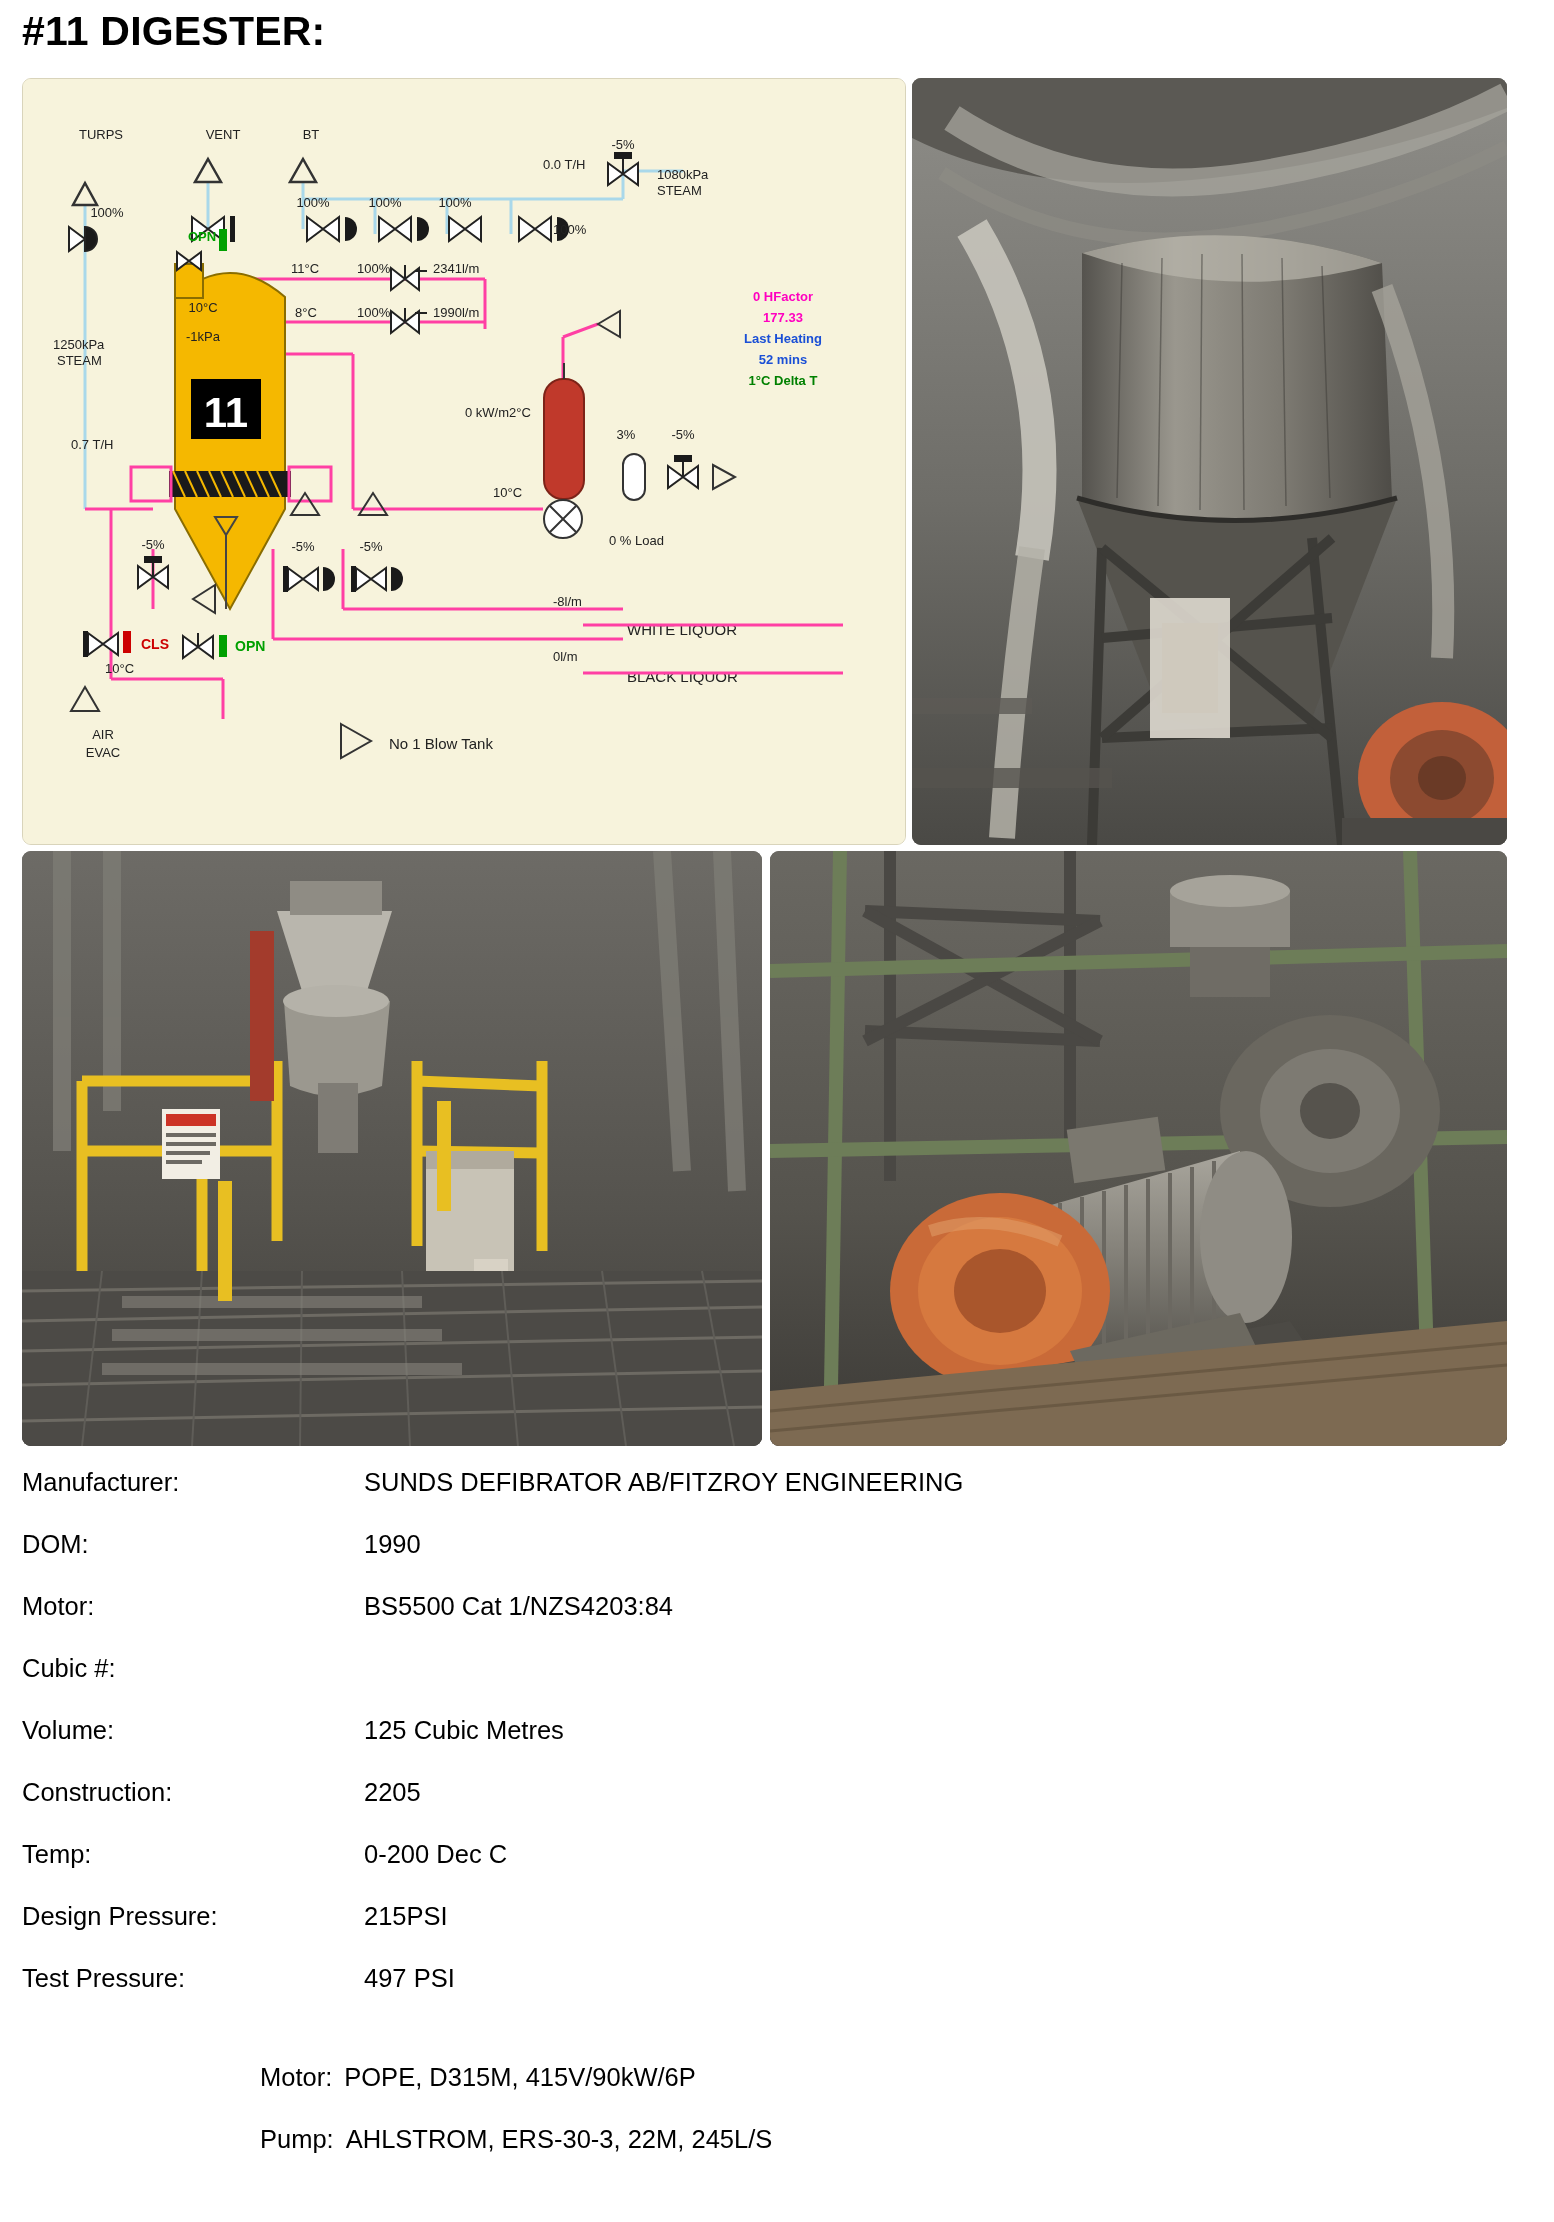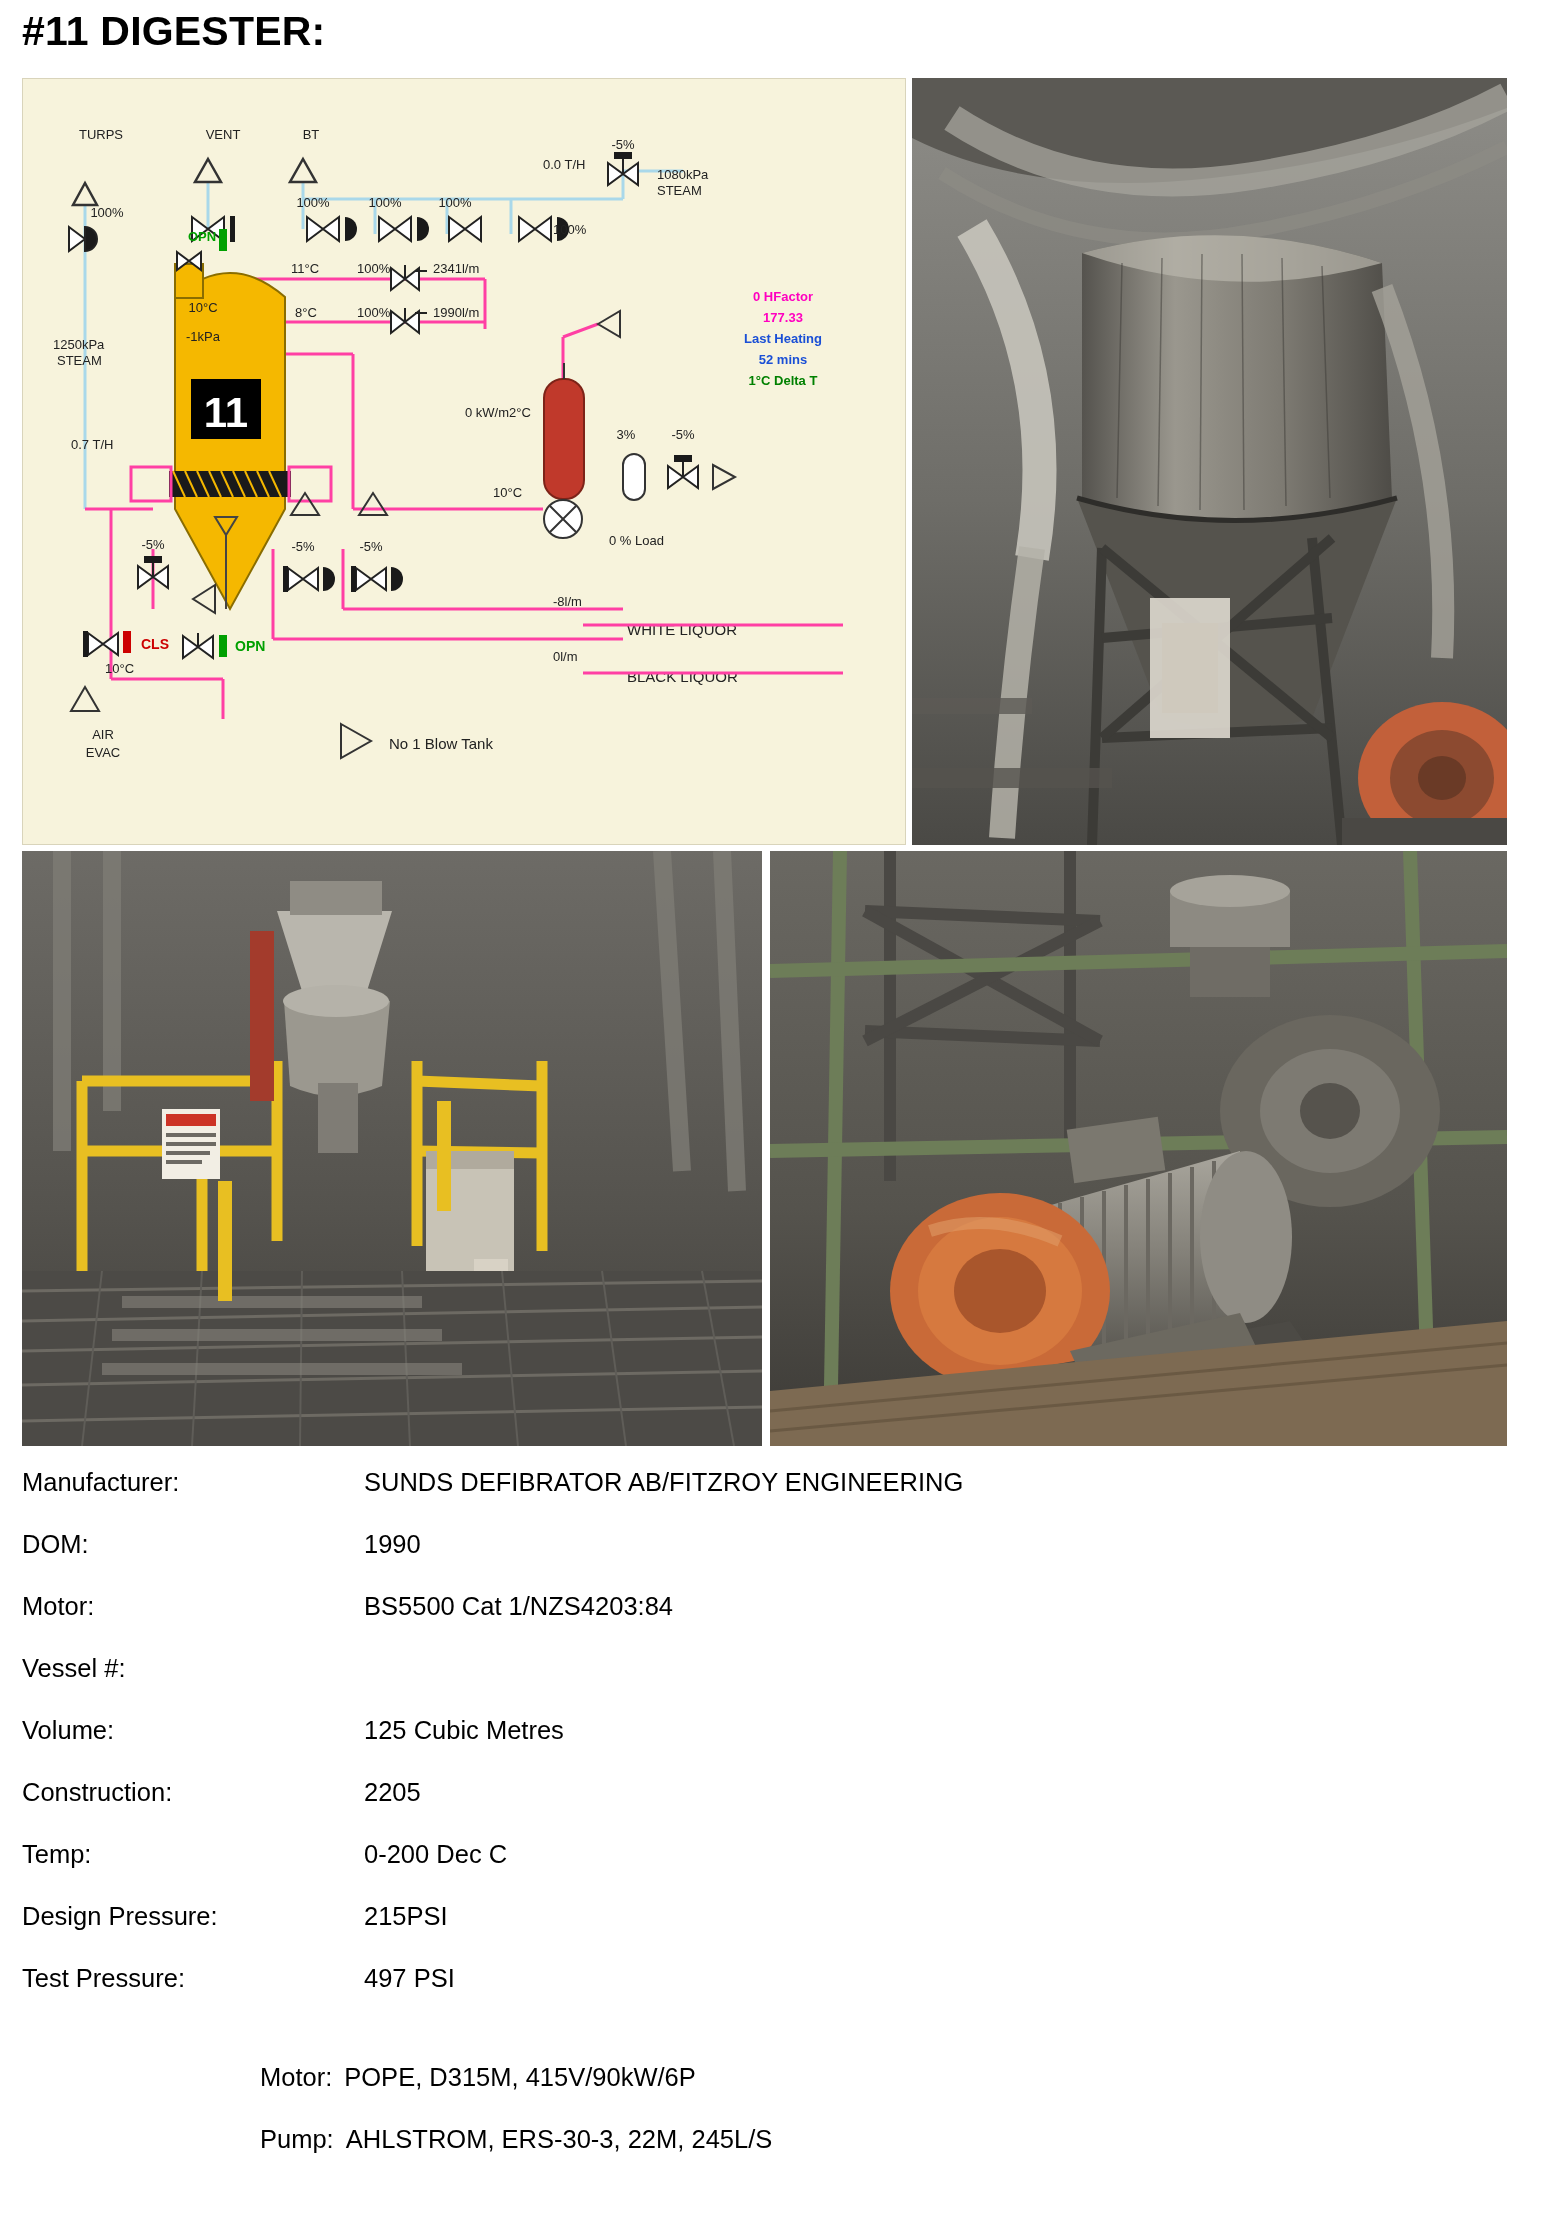--- a/index.html
+++ b/index.html
@@ -36,20 +36,21 @@
     position: absolute;
     left: 22px;
     top: 78px;
     width: 1485px;
     height: 1370px;
   }
   .panel {
     position: absolute;
     overflow: hidden;
     box-sizing: border-box;
+    border-radius: 9px;
   }
   
   .hmi {
     left: 0px;
     top: 0px;
     width: 884px;
     height: 767px;
     background: #f7f3dc;
     border: 1px solid #d9d4bb;
   }
@@ -586,21 +587,21 @@
     </div>
     <div class="spec-row">
       <div class="spec-label">DOM:</div>
       <div class="spec-value">1990</div>
     </div>
     <div class="spec-row">
       <div class="spec-label">Motor:</div>
       <div class="spec-value">BS5500 Cat 1/NZS4203:84</div>
     </div>
     <div class="spec-row">
-      <div class="spec-label">Vessel #:</div>
+      <div class="spec-label">Cubic #:</div>
     </div>
     <div class="spec-row">
       <div class="spec-label">Volume:</div>
       <div class="spec-value">125 Cubic Metres</div>
     </div>
     <div class="spec-row">
       <div class="spec-label">Construction:</div>
       <div class="spec-value">2205</div>
     </div>
     <div class="spec-row">

